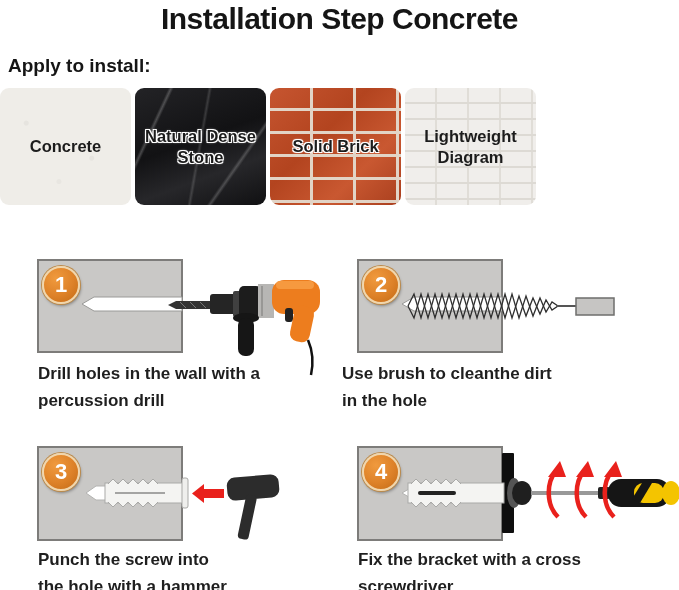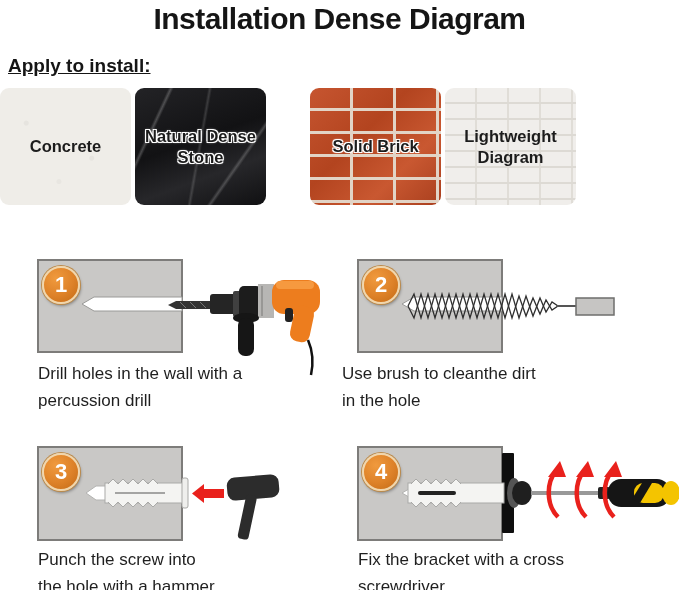--- a/index.html
+++ b/index.html
@@ -1,64 +1,64 @@
 <!DOCTYPE html>
 <html><head>
 <meta charset="utf-8">
 <style>
   html,body{margin:0;padding:0;background:#fff;font-family:"Liberation Sans",sans-serif;}
   #stage{position:relative;width:679px;height:590px;background:#fff;overflow:hidden;}
 
   .page-title{position:absolute;top:2px;left:0;width:100%;text-align:center;
     font-size:30px;font-weight:800;color:#151515;letter-spacing:-.5px;}
-  .apply-label{position:absolute;left:8px;top:55px;font-size:19px;font-weight:700;color:#151515;text-decoration:underline;}
+  .apply-label{position:absolute;left:8px;top:55px;font-size:19px;font-weight:700;color:#151515;}
 
   .tiles{position:absolute;left:0;top:88px;width:598px;display:flex;gap:4px;}
   .tile{width:131px;height:117px;border-radius:9px;display:flex;align-items:center;justify-content:center;
     text-align:center;font-size:16.5px;font-weight:600;color:#1c1c1c;line-height:1.25;padding:4px;box-sizing:border-box;}
   .outline{text-shadow:-1px -1px 0 #fff,1px -1px 0 #fff,-1px 1px 0 #fff,1px 1px 0 #fff,0 0 3px #fff;}
 
   .tex-concrete{background:
     radial-gradient(circle at 20% 30%, rgba(0,0,0,.04) 0 2px, transparent 3px),
     radial-gradient(circle at 70% 60%, rgba(0,0,0,.04) 0 2px, transparent 3px),
     radial-gradient(circle at 45% 80%, rgba(0,0,0,.03) 0 2px, transparent 3px),
     #EFEDE8;}
   .tex-darkstone{background:
     linear-gradient(115deg, transparent 18%, rgba(255,255,255,.22) 19.5%, transparent 21%),
     linear-gradient(100deg, transparent 48%, rgba(255,255,255,.15) 49.5%, transparent 51%),
     linear-gradient(125deg, transparent 72%, rgba(255,255,255,.2) 73.5%, transparent 75%),
     linear-gradient(160deg,#232326 0%,#121214 45%,#27272a 70%,#101012 100%); justify-content: flex-end;}
   .tex-redbrick{background:
     repeating-linear-gradient(to bottom, transparent 0 20px, #E2D4C6 20px 23px),
     repeating-linear-gradient(90deg, transparent 0 40px, #E2D4C6 40px 43px),
-    linear-gradient(135deg,#C65530 0%,#B3441F 40%,#C95831 70%,#A93F1E 100%); margin-left: 40px;}
+    linear-gradient(135deg,#C65530 0%,#B3441F 40%,#C95831 70%,#A93F1E 100%);}
   .tex-whitebrick{background:
     repeating-linear-gradient(to bottom, transparent 0 18px, #C9C6C0 18px 20px),
     repeating-linear-gradient(90deg, transparent 0 36px, #CDCAC4 36px 38px),
     linear-gradient(135deg,#EAE8E4 0%,#E0DED9 60%,#ECEAE6 100%);}
   .tex-lightbrick{background:
     repeating-linear-gradient(to bottom, transparent 0 14px, #DDDAD4 14px 16px),
     repeating-linear-gradient(90deg, transparent 0 30px, #E0DDD7 30px 32px),
     #F0EEEB;}
 
   .step-svg{position:absolute;overflow:visible;}
   svg{overflow:visible;}
   .badge{position:absolute;width:38px;height:38px;border-radius:50%;
     background:radial-gradient(circle at 35% 30%, #F09A3E, #DD8128 55%, #C26A16);
     border:2px solid #F1D6AC;box-shadow:0 0 0 1px #BD8B4A, 1px 2px 3px rgba(0,0,0,.35);
     color:#fff;font-weight:700;font-size:22px;display:flex;align-items:center;justify-content:center;box-sizing:border-box;}
-  .step-caption{position:absolute;font-size:17px;font-weight:400;color:#1f1f1f;
+  .step-caption{position:absolute;font-size:17px;font-weight:700;color:#1f1f1f;
     line-height:1.6;white-space:pre-line;}
 </style>
 </head>
 <body>
 
 <div id="stage">
 
-  <div class="page-title">Installation Dense Diagram</div>
+  <div class="page-title">Installation Step Concrete</div>
   <div class="apply-label">Apply to install:</div>
 
   <div class="tiles">
     <div class="tile tex-concrete">
       <span>Concrete</span>
       </div>
     <div class="tile tex-darkstone">
       <span class="outline">Natural Dense Stone</span>
       </div>
     <div class="tile tex-redbrick">

